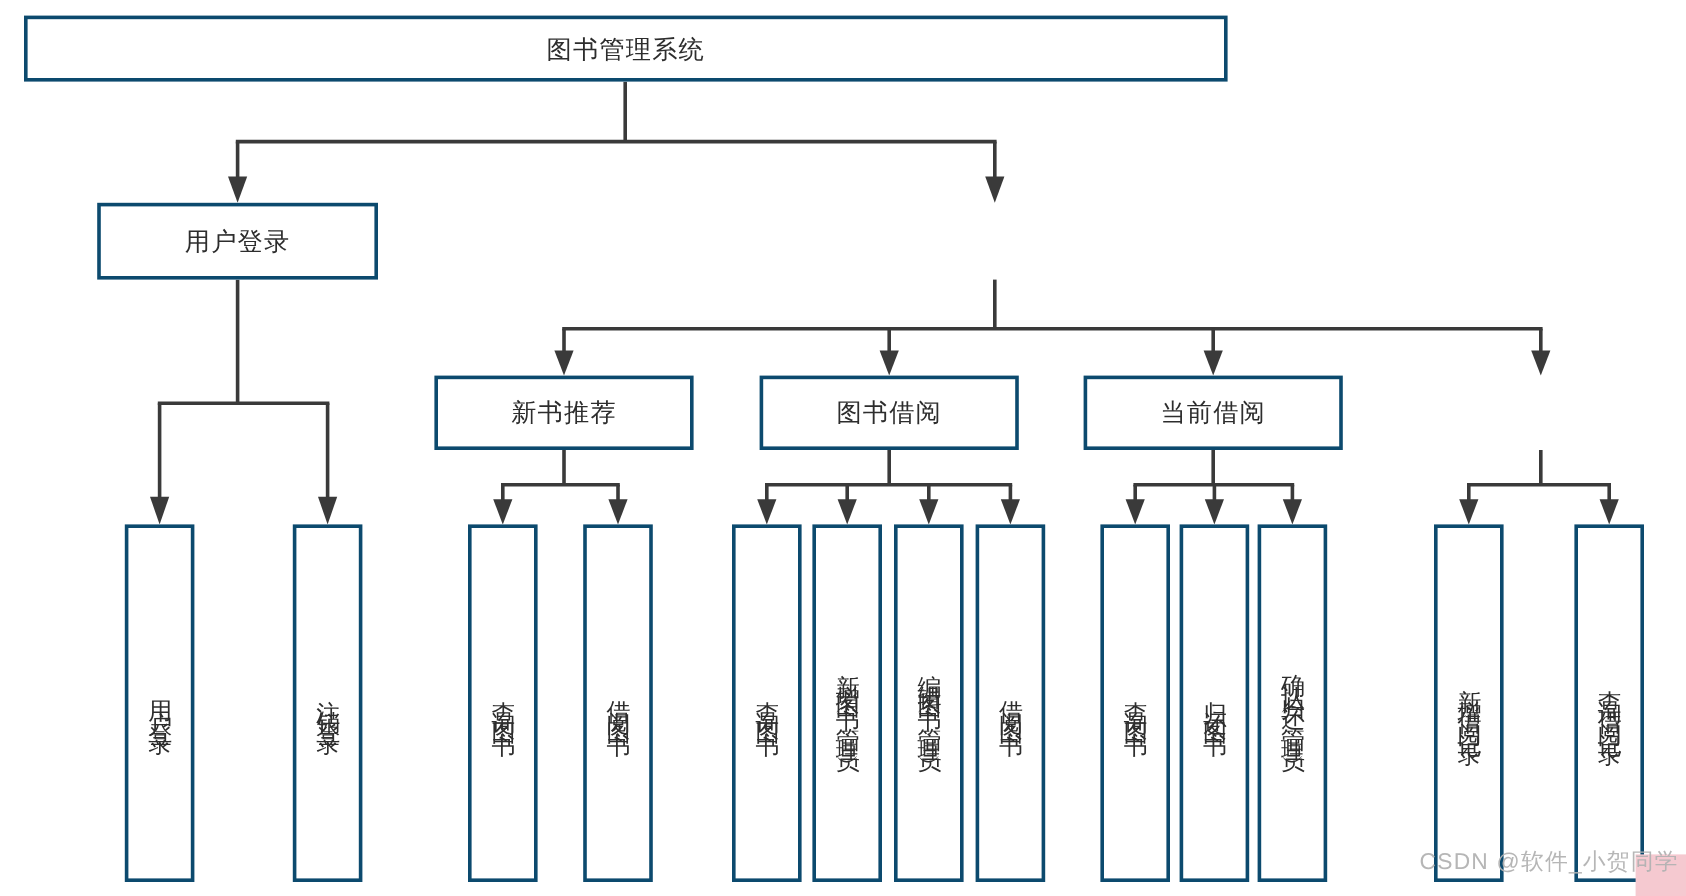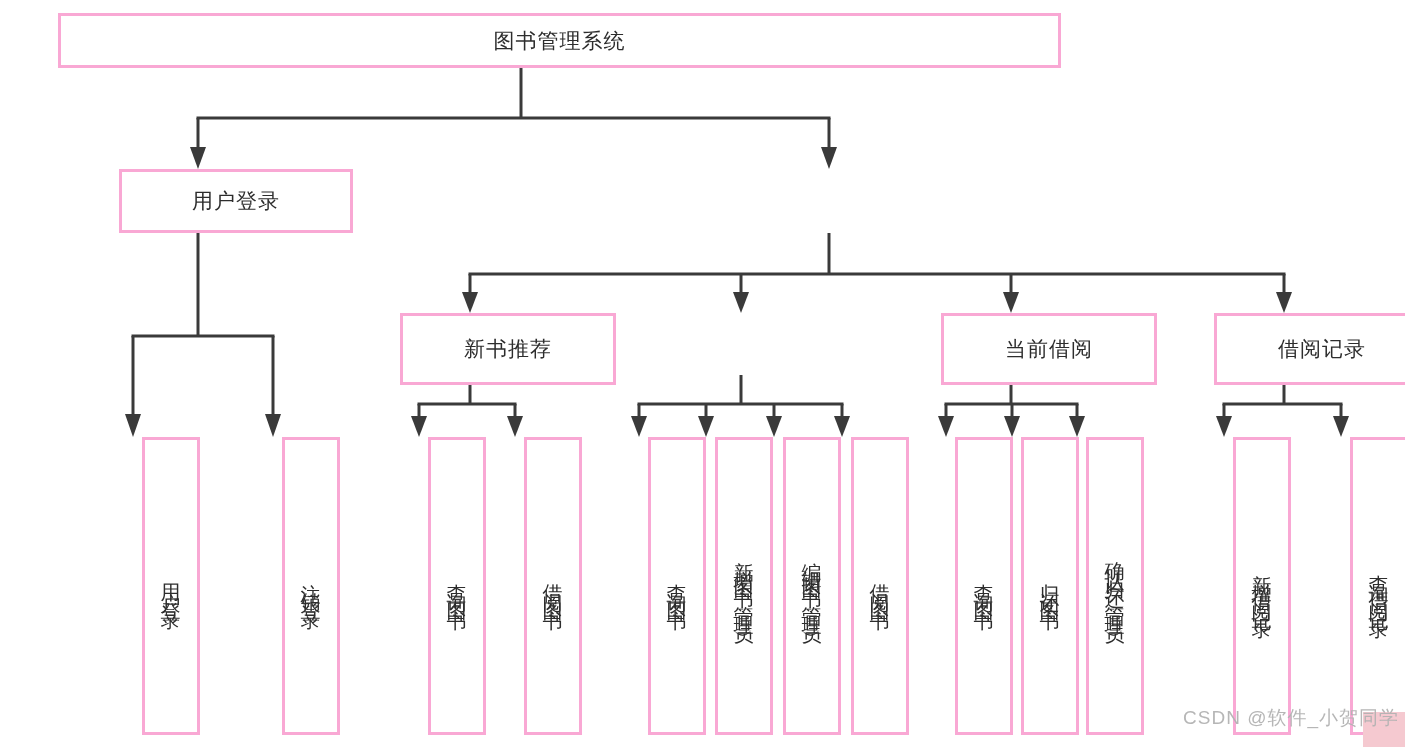--- a/index.html
+++ b/index.html
@@ -13,35 +13,34 @@
   }
   #wires {
     position: absolute;
     left: 0; top: 0;
     pointer-events: none;
   }
   .node {
     position: absolute;
     box-sizing: border-box;
     background: #ffffff;
-    border: 3px solid #f9a8d4;
+    border: 3px solid #0c4a6e;
     display: flex;
     align-items: center;
     justify-content: center;
     color: #2d2d2d;
     z-index: 2;
-    margin-left: 38px;
   }
   .hnode {
     font-size: 21px;
     letter-spacing: 1px;
   }
   .root  { left: 20px;  top: 13px;  width: 1003px; height: 55px; }
   .lvl2  { top: 169px; width: 234px; height: 64px; }
-  .lvl3  { top: 313px; width: 216px; height: 72px; }
+  .lvl3  { top: 313px; width: 216px; height: 62px; }
   .leaf  {
     top: 437px; width: 58px; height: 298px;
     font-size: 20px;
   }
   .leaf span {
     writing-mode: vertical-rl;
     letter-spacing: 9px;
     line-height: 1;
     white-space: nowrap;
   }
@@ -141,26 +140,26 @@
     <span>图书管理系统</span>
   </div>
 
   <div class="node hnode lvl2" style="left:81px">
     <span>用户登录</span>
   </div>
 
   <div class="node hnode lvl3" style="left:362px">
     <span>新书推荐</span>
   </div>
+  <div class="node hnode lvl3" style="left:633px">
+    <span>图书借阅</span>
+  </div>
   <div class="node hnode lvl3" style="left:903px">
     <span>当前借阅</span>
   </div>
-  <div class="node hnode lvl3" style="left:1176px">
-    <span>借阅记录</span>
-  </div>
 
   <div class="node leaf" style="left:104px">
     <span>用户登录</span>
   </div>
   <div class="node leaf" style="left:244px">
     <span>注销登录</span>
   </div>
 
   <div class="node leaf" style="left:390px">
     <span>查询图书</span>

